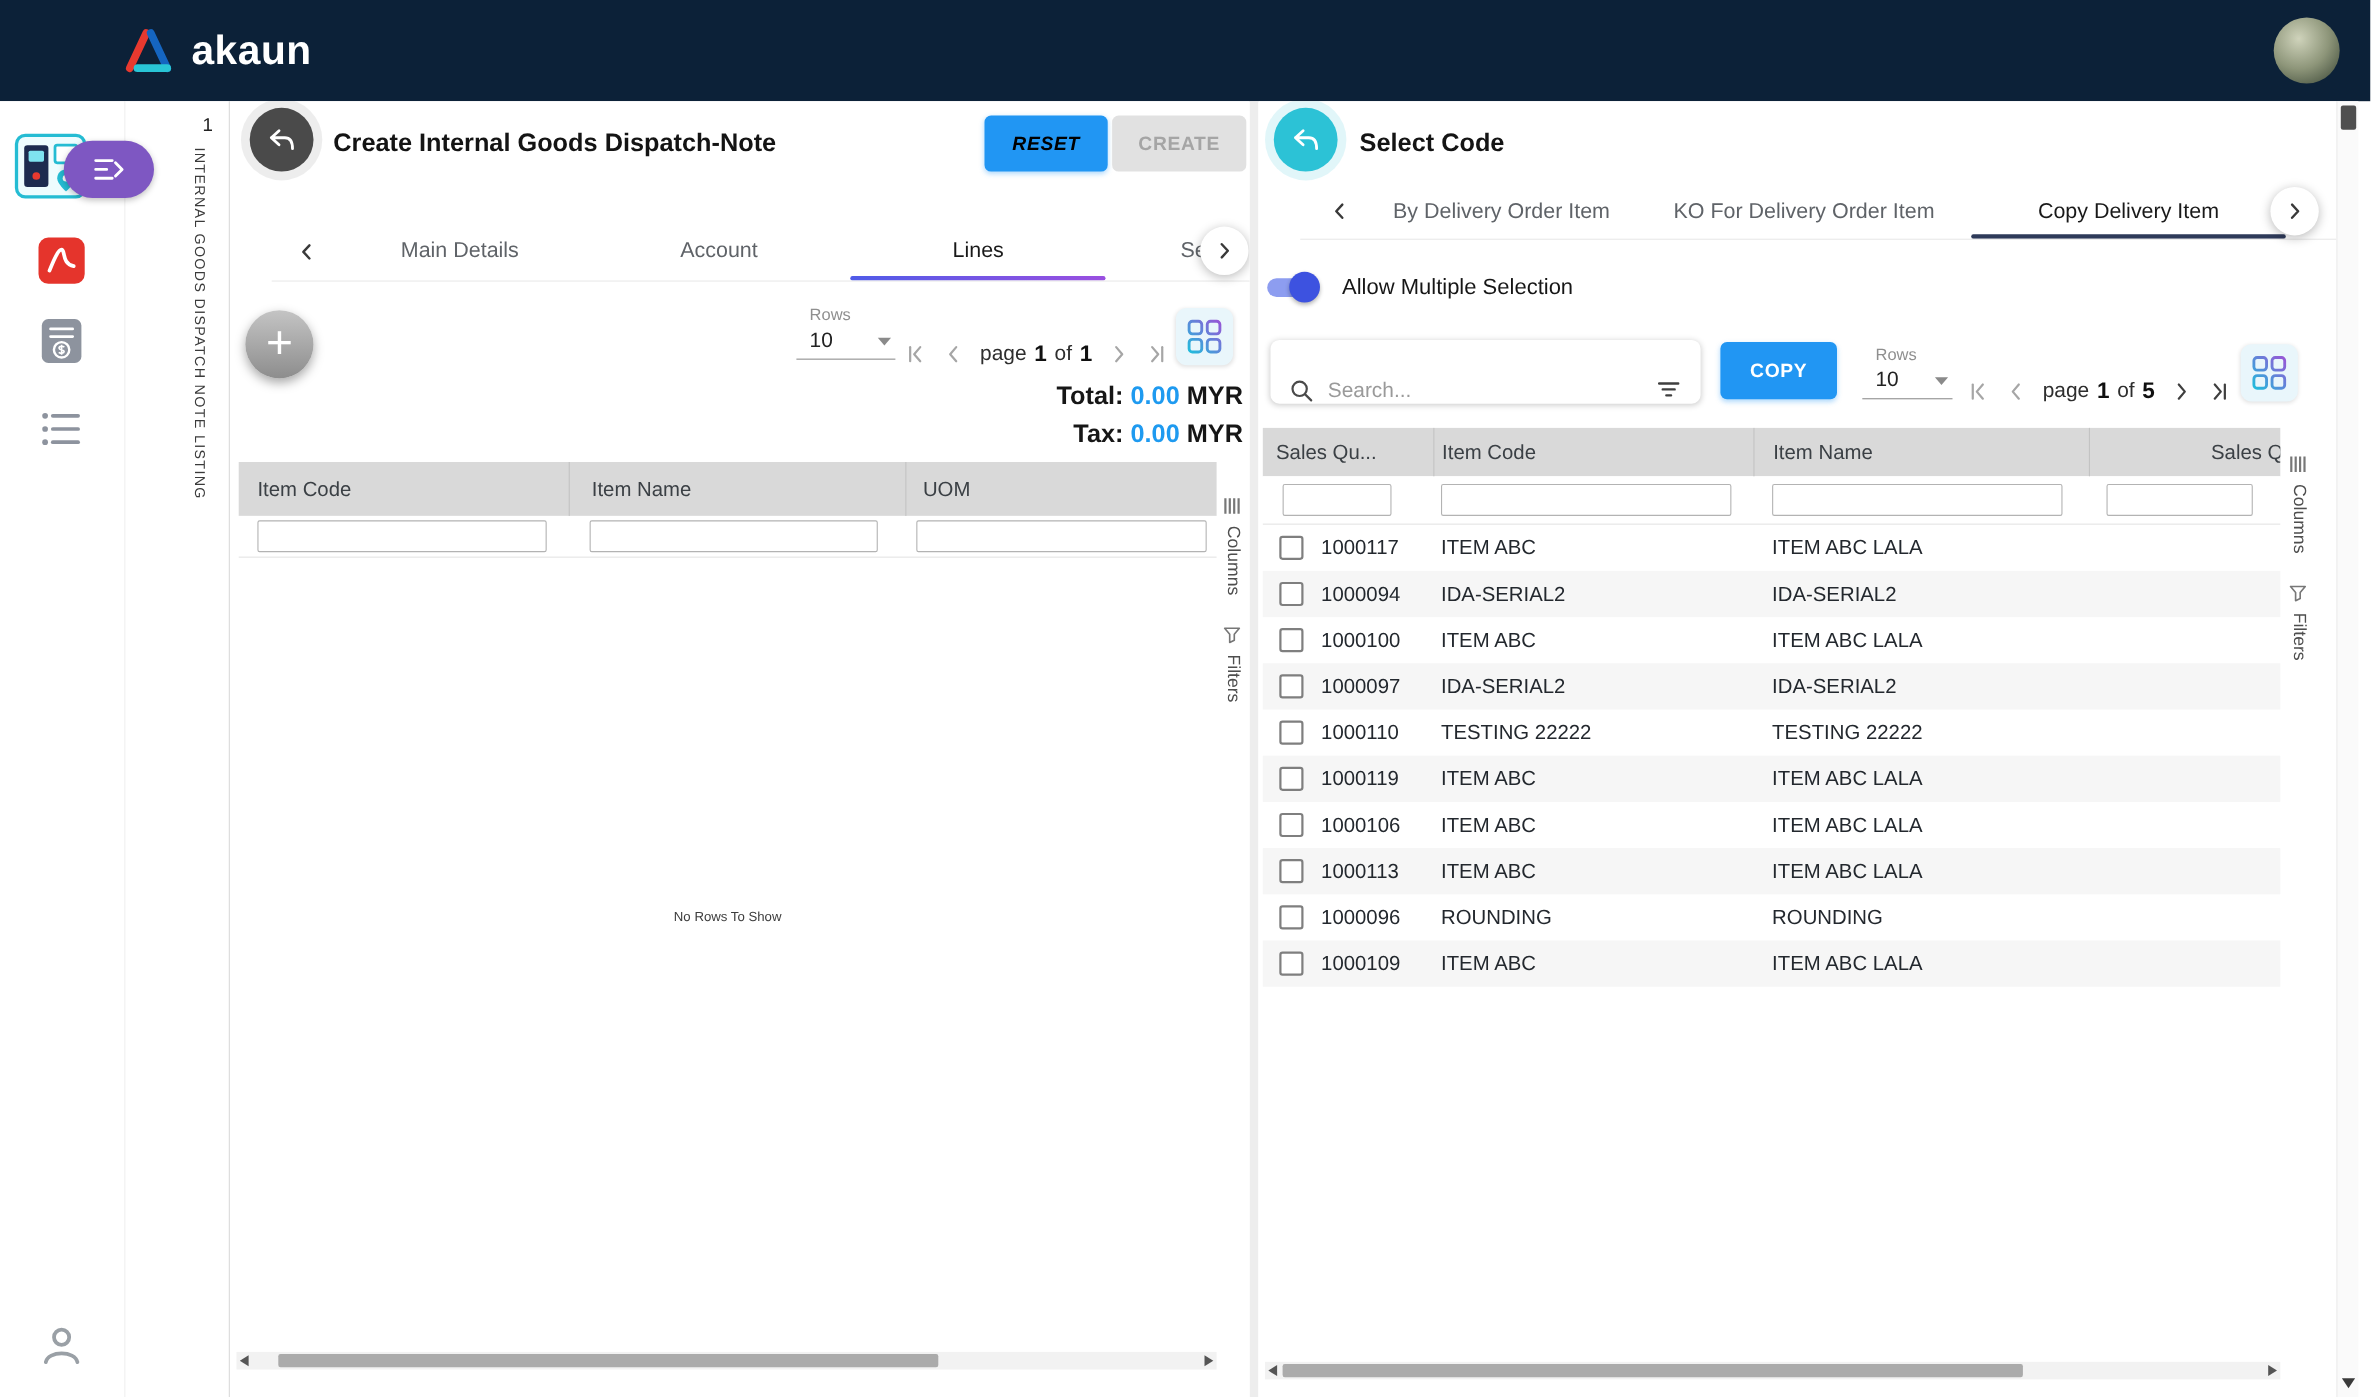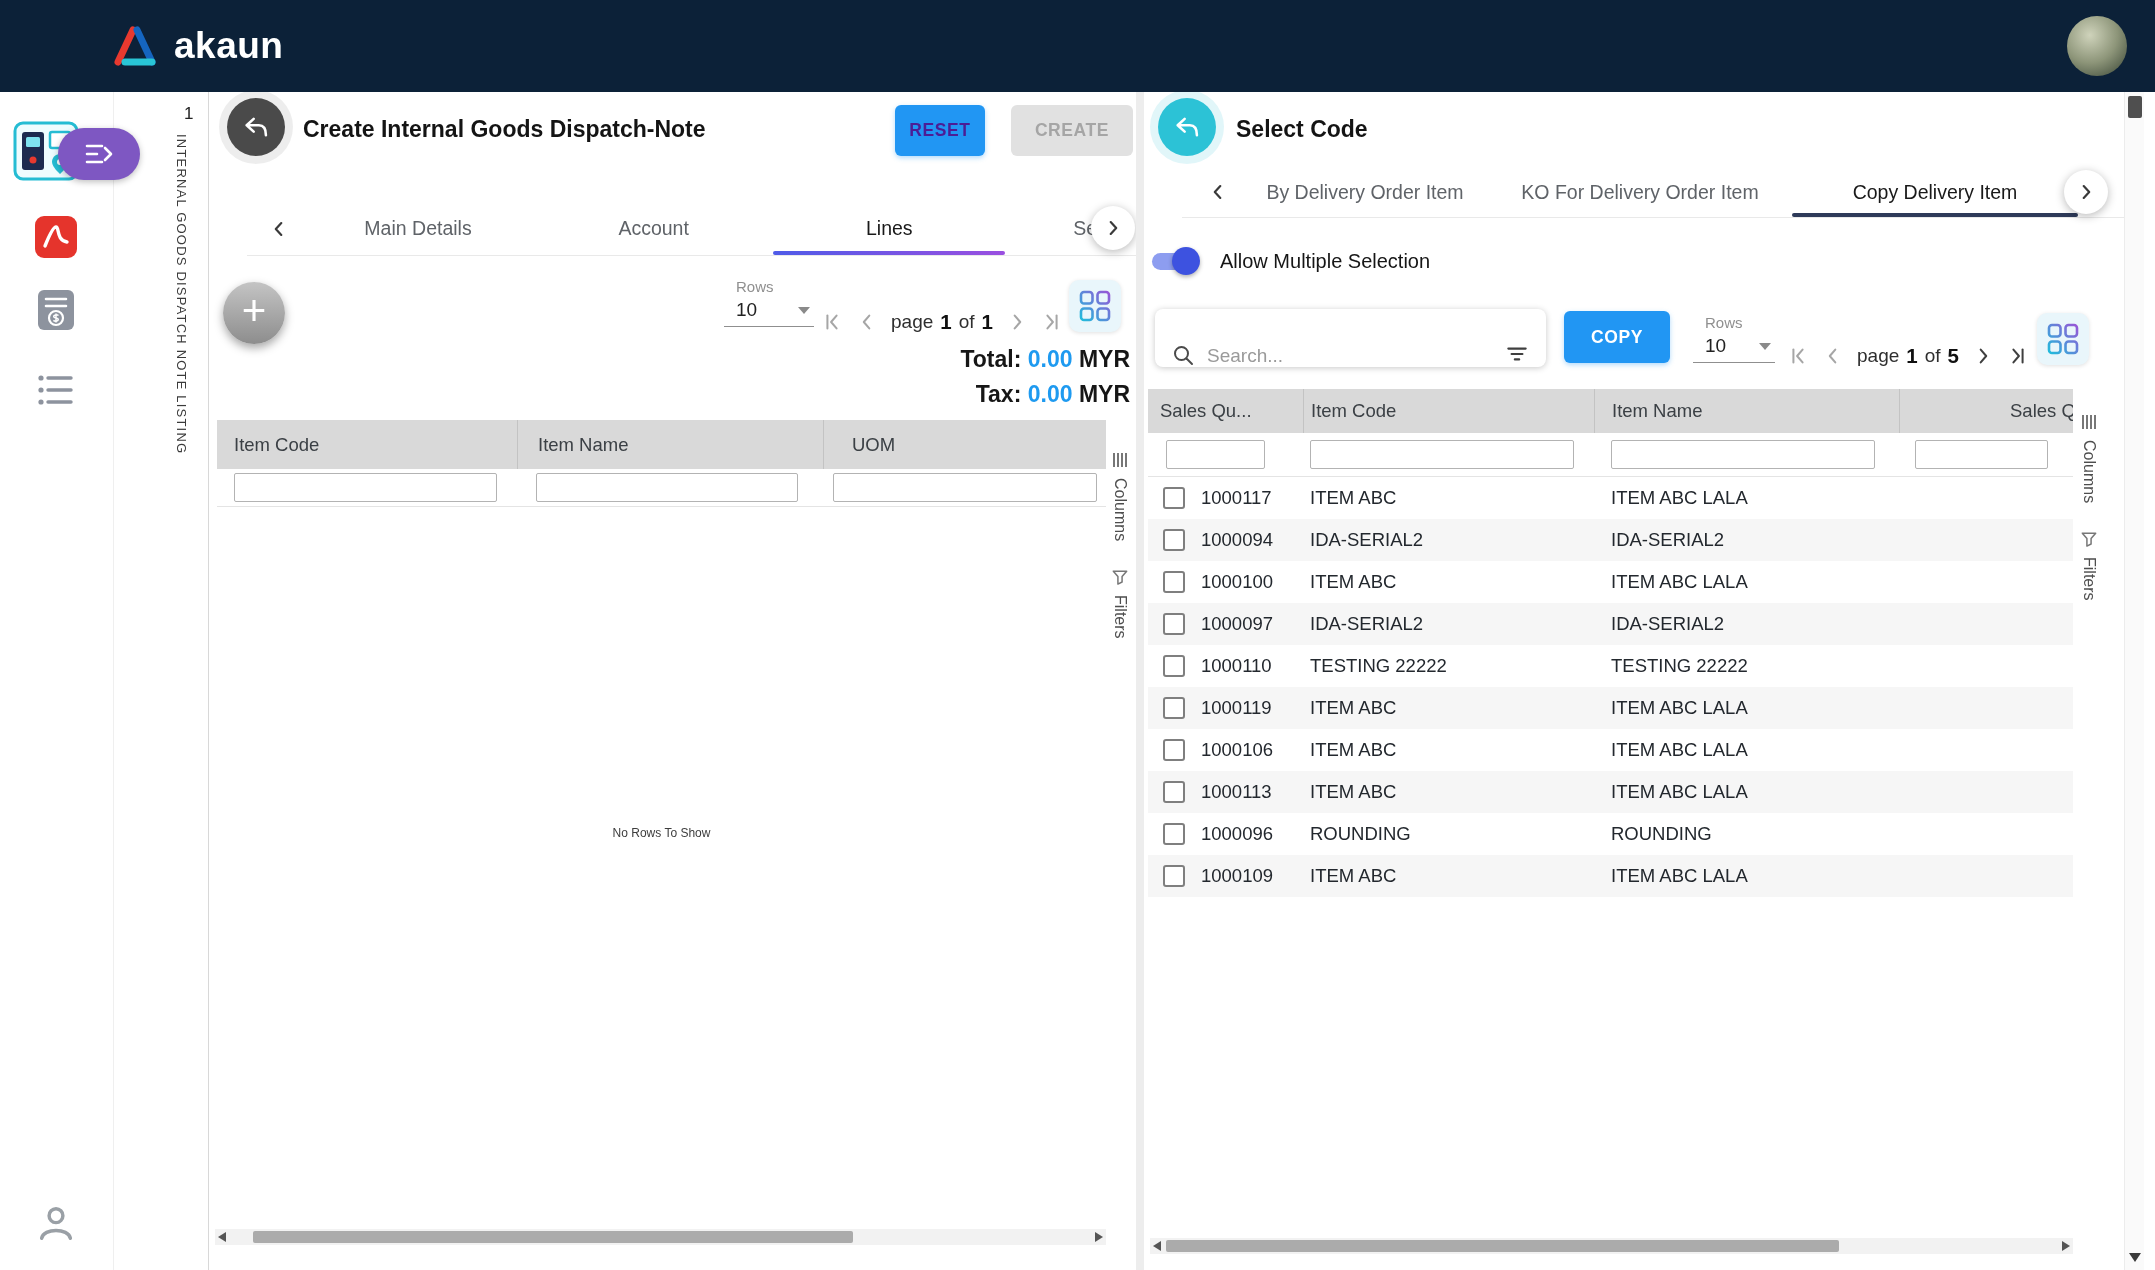--- a/index.html
+++ b/index.html
@@ -39,21 +39,21 @@
 .right-panel{left:1144px;width:980px;height:1178px;}
 
 .back-btn{position:absolute;width:58px;height:58px;border-radius:50%;border:none;display:flex;align-items:center;justify-content:center;cursor:pointer;}
 .back-dark{left:18px;top:6px;background:#4a4a4a;box-shadow:0 0 0 8px rgba(0,0,0,.07);}
 .back-teal{left:14px;top:6px;background:#2cc2d6;box-shadow:0 0 0 8px rgba(44,194,214,.14);}
 .panel-title{position:absolute;font-size:23px;font-weight:600;color:#141414;white-space:nowrap;}
 .lp-title{left:94px;top:24px;}
 .rp-title{left:92px;top:24px;}
 
 .btn{position:absolute;border:none;border-radius:6px;font-size:17.5px;font-weight:600;letter-spacing:.6px;cursor:pointer;}
-.btn-reset{left:686px;top:13px;width:90px;height:51px;background:#2196f3;color:#4c1d95;box-shadow:0 2px 5px rgba(33,150,243,.35);}
+.btn-reset{left:686px;top:13px;width:112px;height:51px;background:#2196f3;color:#000000;box-shadow:0 2px 5px rgba(33,150,243,.35);font-style:italic;}
 .btn-create{left:802px;top:13px;width:122px;height:51px;background:#e1e1e1;color:#a5a5a5;cursor:default;}
 .btn-copy{left:420px;top:219px;width:106px;height:52px;background:#2196f3;color:#fff;box-shadow:0 2px 5px rgba(33,150,243,.35);}
 
 
 .tabs-row{position:absolute;left:0;display:flex;align-items:stretch;border-bottom:1px solid #e9e9e9;overflow:hidden;margin-left:38px;}
 .lp-tabs{top:110px;width:927px;height:54px;padding-left:10px;}
 .rp-tabs{top:75px;width:980px;height:51px;padding-left:14px;}
 .tab-chev{display:flex;align-items:center;justify-content:center;width:44px;cursor:pointer;}
 .tab{display:flex;align-items:center;justify-content:center;font-size:19.5px;color:#5f6368;cursor:pointer;position:relative;white-space:nowrap;}
 .lp-tabs .tab{width:240px;}
@@ -104,21 +104,21 @@
 .thead{display:flex;background:#d9d9d9;}
 .th{display:flex;align-items:center;font-size:18.5px;font-weight:500;color:#3b4045;cursor:pointer;white-space:nowrap;overflow:hidden;}
 .tfilter{display:flex;align-items:center;background:#fff;border-bottom:1px solid #e4e4e4;}
 .fcell{display:flex;align-items:center;height:100%;}
 .f-input{height:29px;border:1px solid #b3b3b3;border-radius:2px;background:#fff;outline:none;font-size:16px;padding:0 8px;}
 
 .ltable{position:absolute;left:8px;top:328px;width:889px;}
 .lt-head{height:49px;}
 .lt-c1{width:300px;padding-left:17px;}
 .lt-c2{width:306px;padding-left:20px;border-left:1px solid #c3c3c3;}
-.lt-c3{width:283px;padding-left:28px;border-left:1px solid #c3c3c3;}
+.lt-c3{width:283px;padding-left:15px;border-left:1px solid #c3c3c3;}
 .lt-filter{height:38px;}
 .lt-filter .c1{width:300px;}
 .lt-filter .c2{width:306px;}
 .lt-filter .c3{width:283px;}
 .lt-filter .f1{width:263px;margin-left:17px;}
 .lt-filter .f2{width:262px;margin-left:19px;}
 .lt-filter .f3{width:264px;margin-left:10px;}
 .lt-body{height:716px;display:flex;align-items:center;justify-content:center;padding-bottom:64px;font-size:12px;color:#3d3d3d;}
 
 .rtable{position:absolute;left:4px;top:297px;width:925px;}

